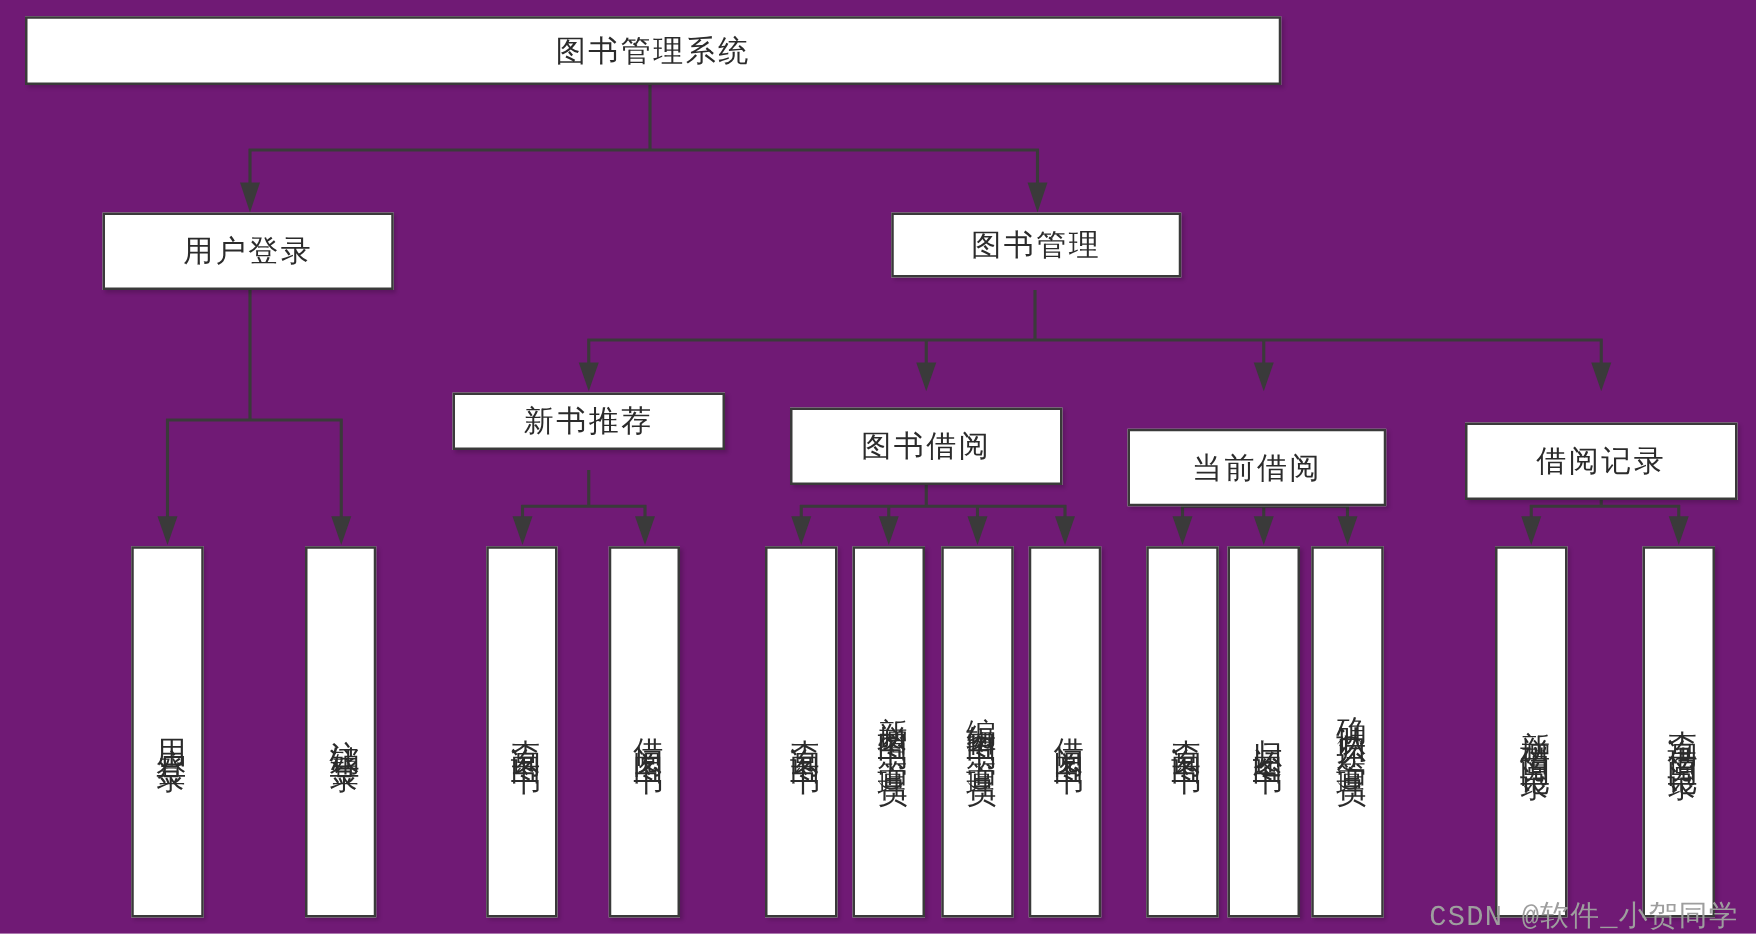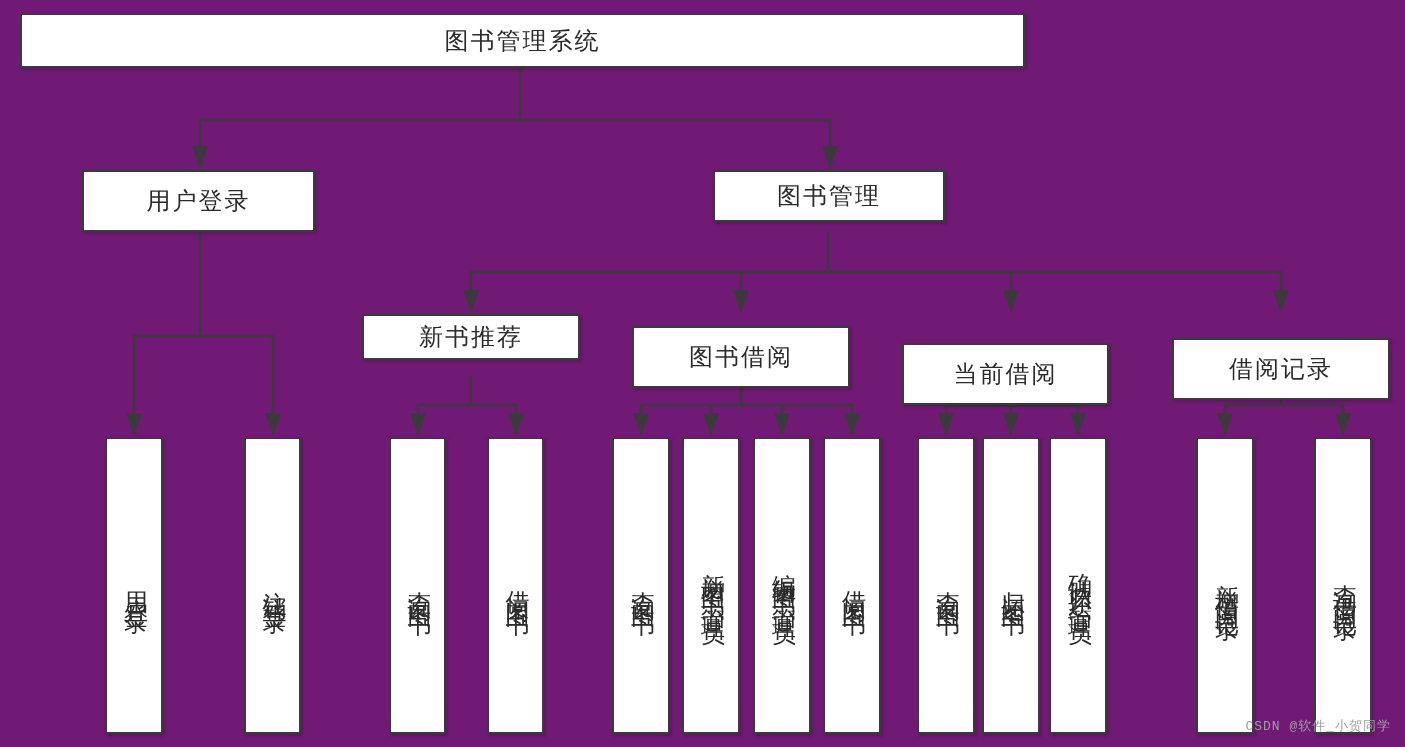--- a/index.html
+++ b/index.html
@@ -13,21 +13,21 @@
     box-sizing:border-box;display:flex;align-items:center;justify-content:center;
     color:#2b2b2b;box-shadow:2px 2px 3px rgba(0,0,0,0.18);
   }
   .node.h{font-size:24px;letter-spacing:2px;white-space:nowrap;}
   .node.v{
     font-size:24px;
     writing-mode:vertical-rl;text-orientation:mixed;letter-spacing:7px;
     line-height:1;
   }
   .watermark{
-    position:absolute;right:14px;top:717px;font-size:13px;color:#9e9e9e;
+    position:absolute;right:14px;top:717px;font-size:23px;color:#9e9e9e;
     letter-spacing:1px;white-space:nowrap;
   }
 </style>
 </head>
 <body>
 
 <div class="canvas">
 
   <svg class="connectors" viewBox="0 0 1405 747" xmlns="http://www.w3.org/2000/svg">
     <g stroke="#3a3a3a" stroke-width="2.5" fill="none">

